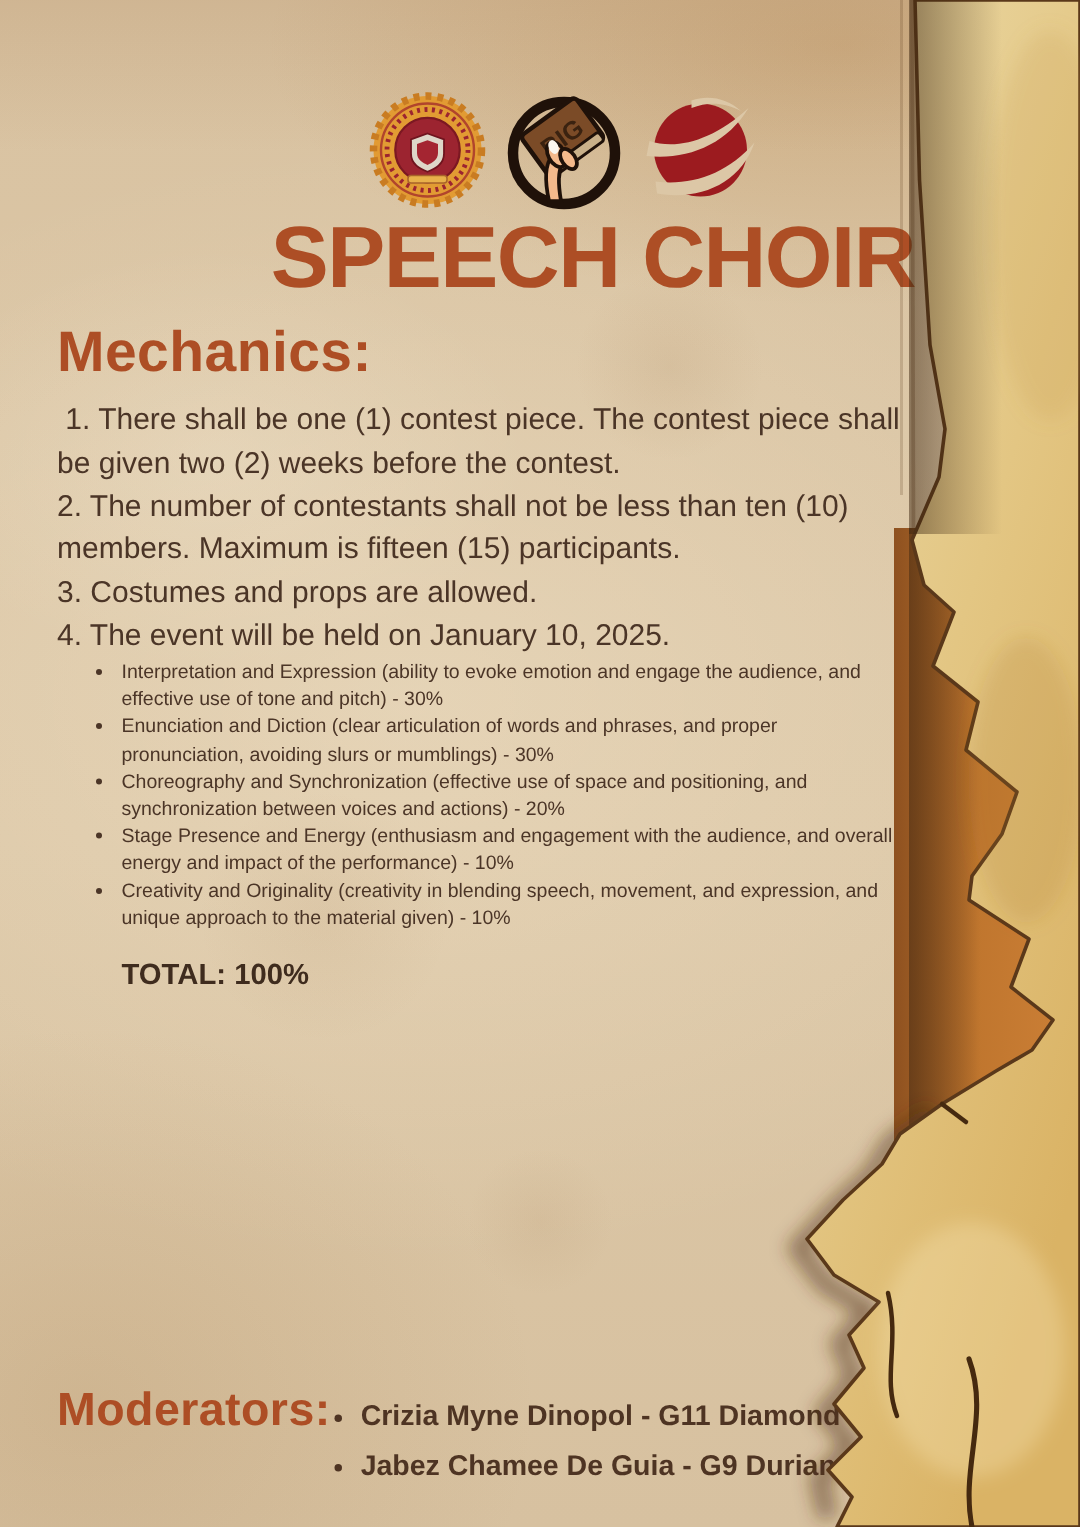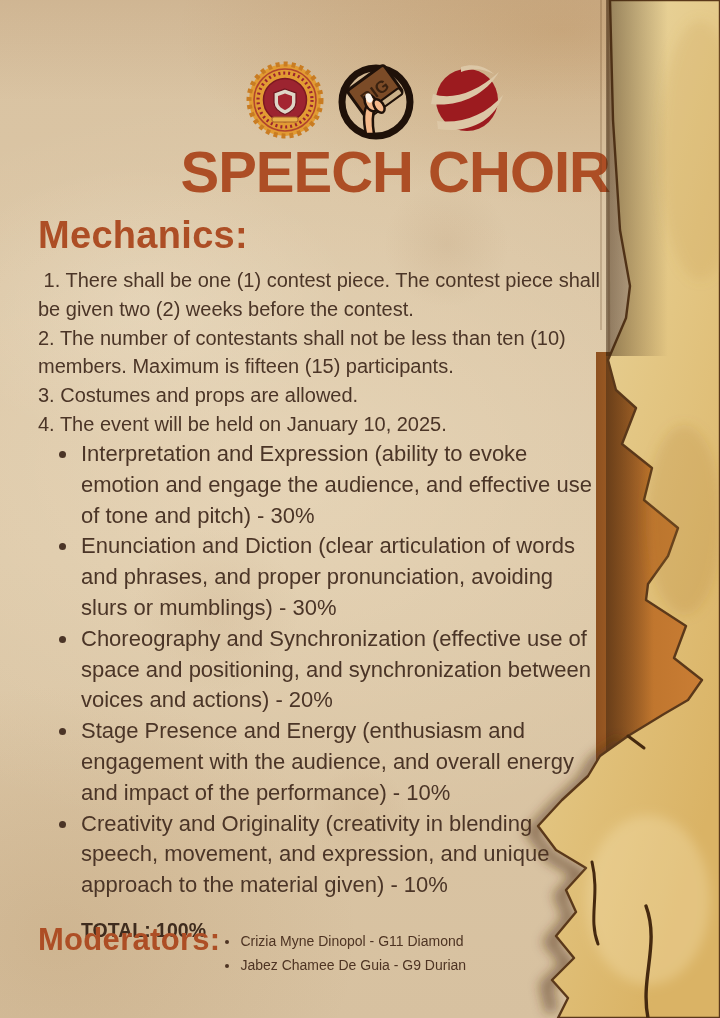--- a/index.html
+++ b/index.html
@@ -33,28 +33,28 @@
     font-family:"Liberation Sans","DejaVu Sans",sans-serif;}
 
   h2.sec{margin:0;font-size:38px;font-weight:800;letter-spacing:.3px;color:#ad4e25;}
 
   .mechanics{position:absolute;top:214px;left:38px;width:578px;}
   .mech-list{margin-top:9px;}
   .mech-item{font-size:20px;line-height:1.44;color:#4b3527;white-space:pre-wrap;}
 
   .criteria{position:absolute;top:428px;left:38px;width:588px;}
   .crit-list{margin:11px 0 0 0;padding-left:41px;width:524px;}
-  .crit-list li{font-size:22px;line-height:1.40;color:#4b3527;padding-left:2px;}
+  .crit-list li{font-size:13px;line-height:1.40;color:#4b3527;padding-left:2px;}
   .crit-list li::marker{color:#4b3527;}
   .total{margin-left:43px;font-size:19.5px;font-weight:700;color:#3f2c1e;line-height:1.4;margin-top:16px;}
 
   .moderators{position:absolute;top:922px;left:38px;display:flex;align-items:flex-start;}
   .moderators h2.sec{font-size:31px;}
   .mod-list{margin:7px 0 0 0;padding-left:20px;}
-  .mod-list li{font-size:14px;font-weight:400;line-height:1.72;color:#4e3423;}
+  .mod-list li{font-size:19px;font-weight:700;line-height:1.72;color:#4e3423;}
   .mod-list li::marker{color:#4e3423;}
 </style>
 </head>
 <body>
 
 <div class="canvas">
 
   <div class="content">
 
     <div class="logos">

